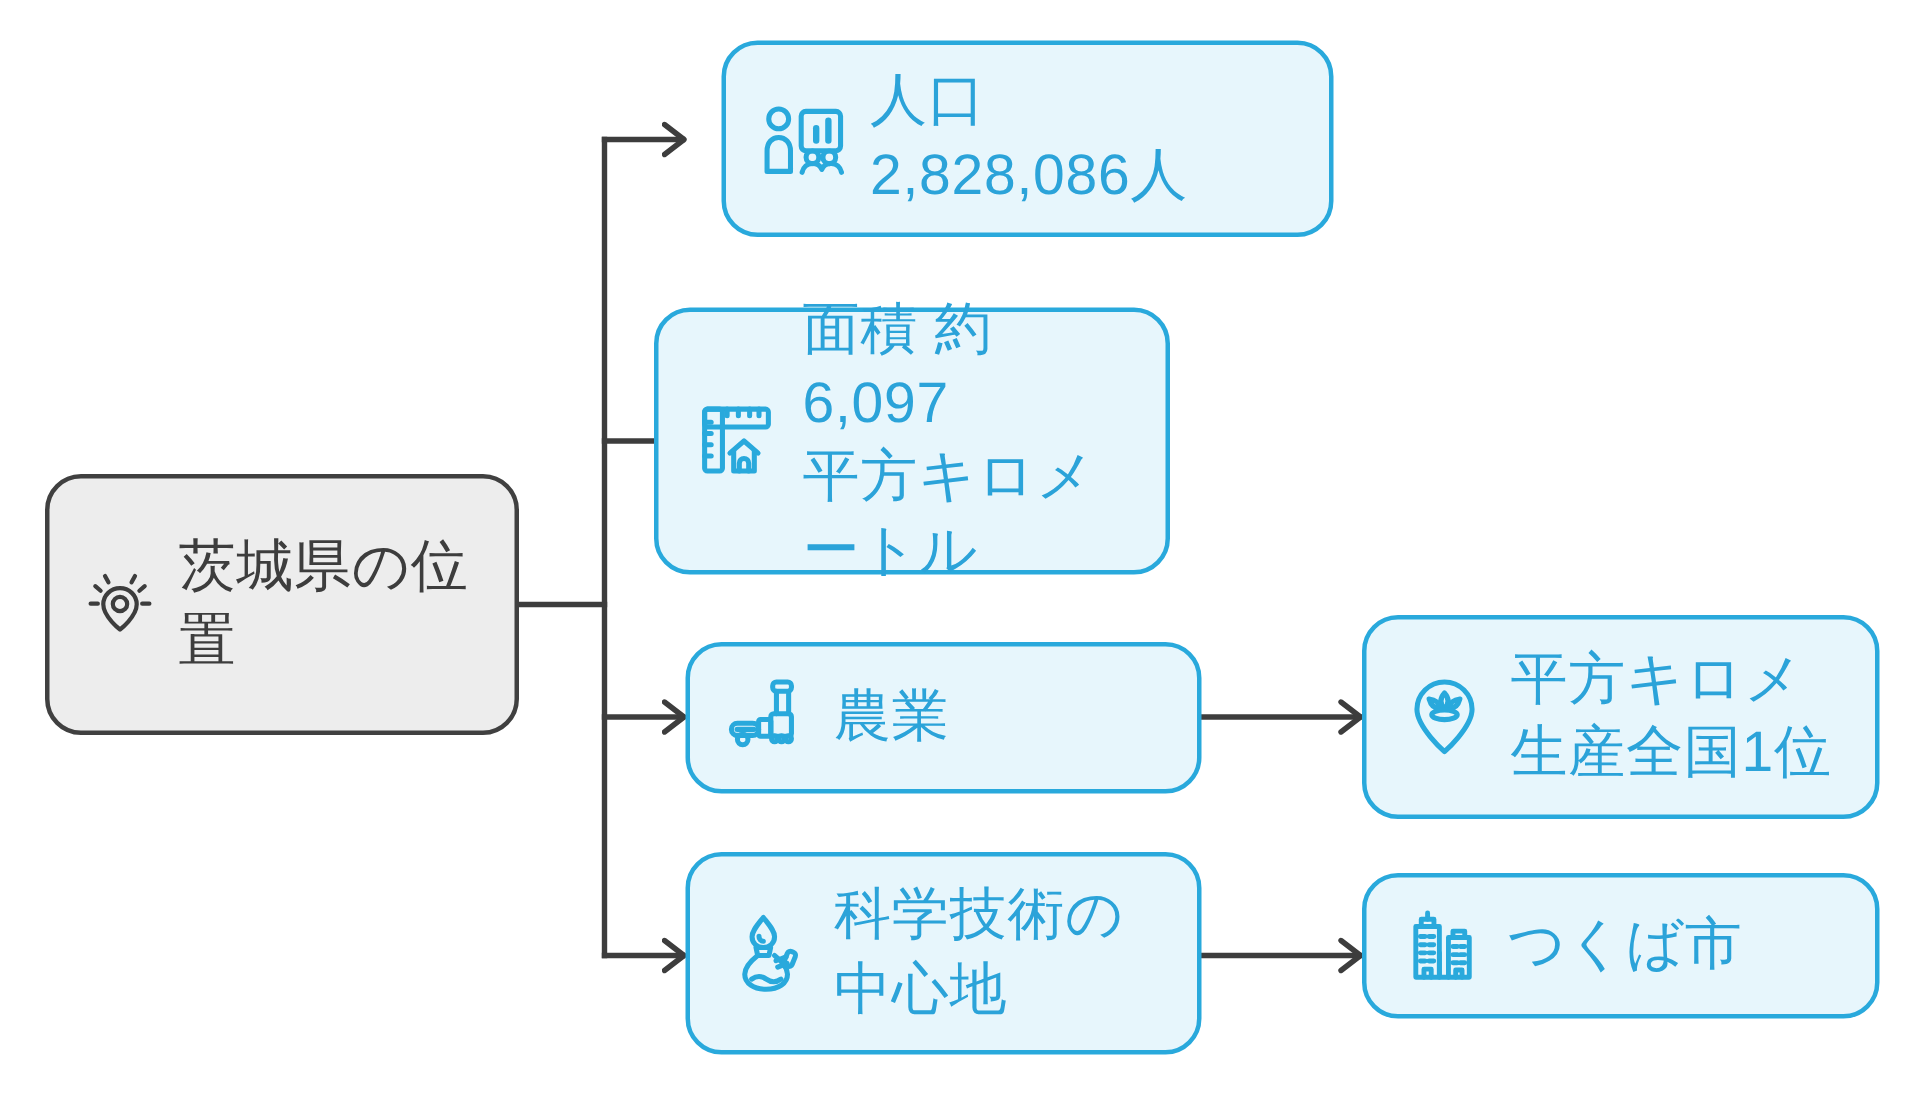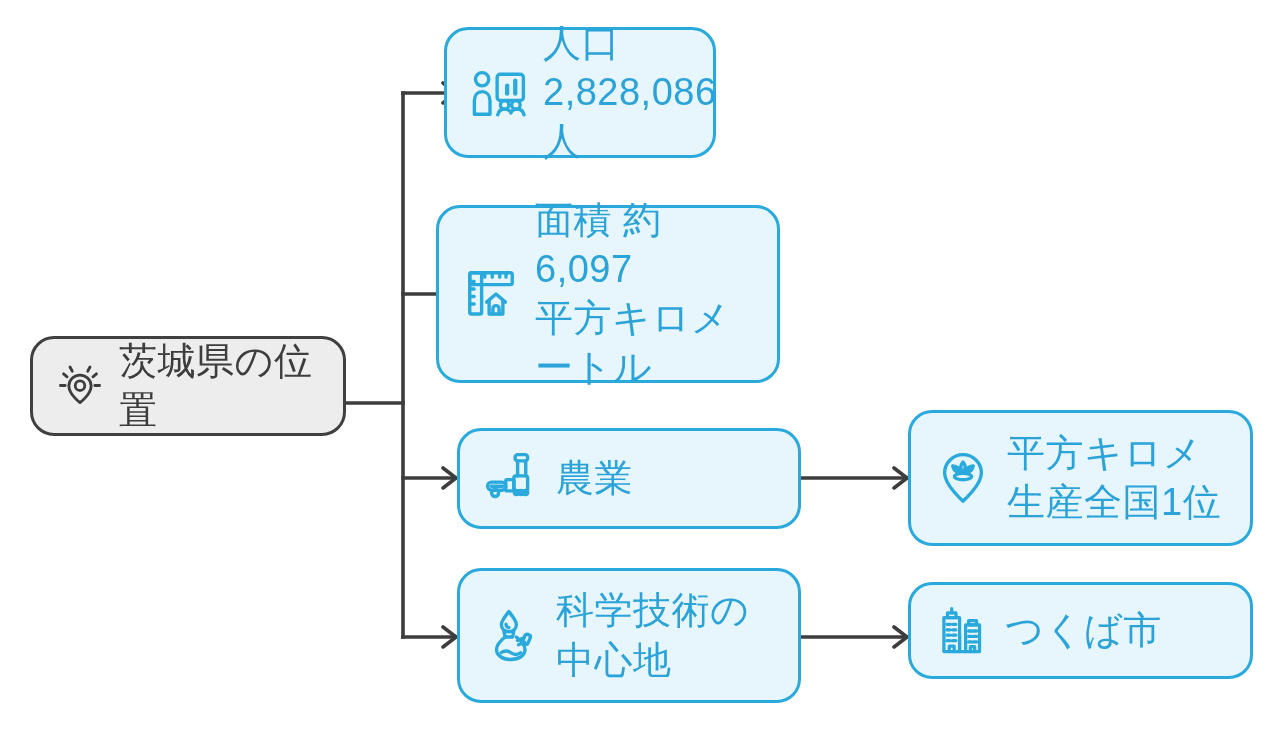--- a/index.html
+++ b/index.html
@@ -47,33 +47,33 @@
     <path class="edge" d="M346 403 H403"></path>
     <path class="edge" d="M403 93 V637"></path>
     <path class="edge" d="M403 93 H455" marker-end="url(#arrow)"></path>
     <path class="edge" d="M403 294 H455" marker-end="url(#arrow)"></path>
     <path class="edge" d="M403 478 H455" marker-end="url(#arrow)"></path>
     <path class="edge" d="M403 637 H455" marker-end="url(#arrow)"></path>
     <path class="edge" d="M801 478 H906" marker-end="url(#arrow)"></path>
     <path class="edge" d="M801 637 H906" marker-end="url(#arrow)"></path>
   </svg>
 
-  <div class="node gray" style="left:30px;top:336px;width:316px;height:100px">
+  <div class="node gray" style="left:30px;top:316px;width:316px;height:174px">
     <span class="icon">
       <svg width="50" height="50" viewBox="0 0 48 48">
         <path d="M24 13.5c-5.9 0-10.7 4.7-10.7 10.4C13.3 31.8 24 40 24 40s10.7-8.2 10.7-16.1c0-5.7-4.8-10.4-10.7-10.4z"></path>
         <circle cx="24" cy="23.7" r="4.6"></circle>
         <path d="M9.8 23.5H5.2 M11.6 15.2 8.2 12.3 M16.6 9.8l-2.2-4 M31.4 9.8l2.2-4 M36.4 15.2l3.4-2.9 M38.2 23.5h4.6"></path>
       </svg>
     </span>
     <span class="label">茨城県の位
 置</span>
   </div>
 
-  <div class="node blue" style="left:444px;top:27px;width:272px;height:131px">
+  <div class="node blue" style="left:481px;top:27px;width:408px;height:131px">
     <span class="icon">
       <svg width="60" height="60" viewBox="0 0 48 48">
         <rect x="22.5" y="9" width="21" height="21" rx="2.5"></rect>
         <path d="M30.5 24.5v-6.5" stroke-width="3.4"></path>
         <path d="M37 24.5V14" stroke-width="3.4"></path>
         <circle cx="10.5" cy="13" r="5.3"></circle>
         <path d="M4.3 41V30.2c0-4.6 2.7-7.3 6.2-7.3s6.3 2.7 6.3 7.3V41z"></path>
         <circle cx="28.5" cy="33.5" r="3.4"></circle>
         <circle cx="37.5" cy="33.5" r="3.4"></circle>
         <path d="M23 41.5c.6-2.9 2.8-4.7 5.5-4.7 2.7 0 4.4 1.5 5 3.2.6-1.7 2.3-3.2 5-3.2 2.7 0 4.9 1.8 5.5 4.7"></path>

